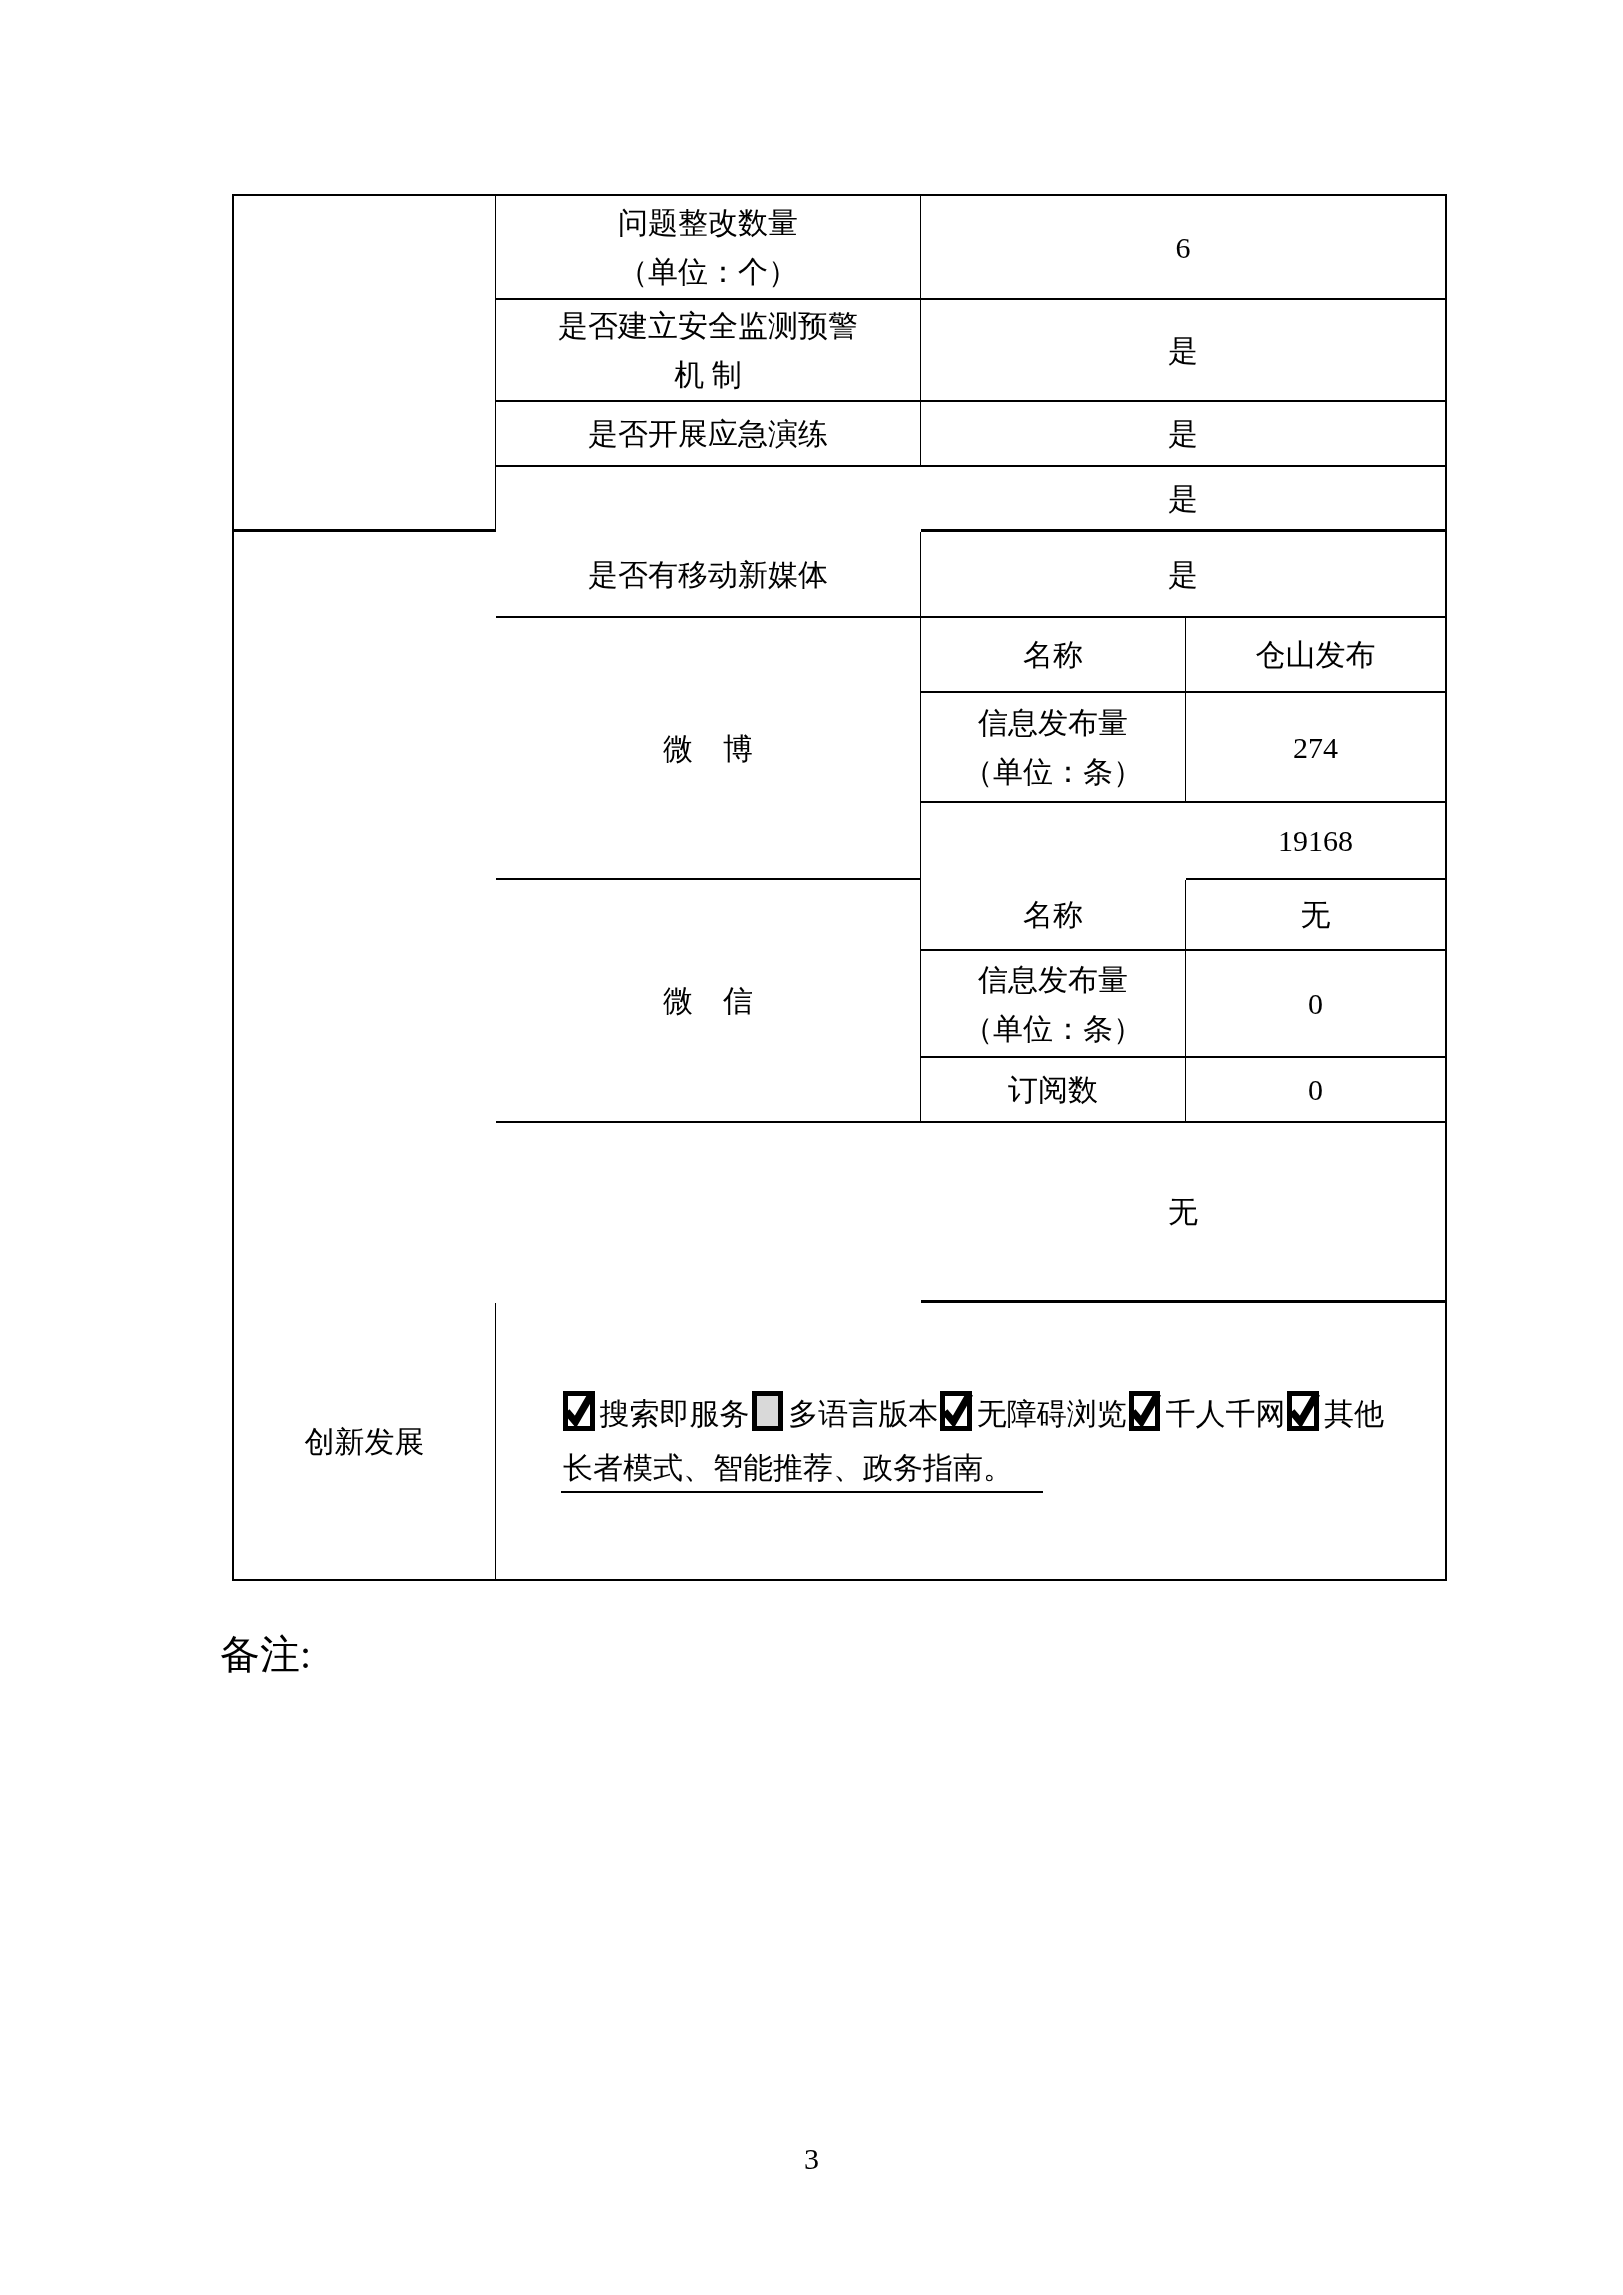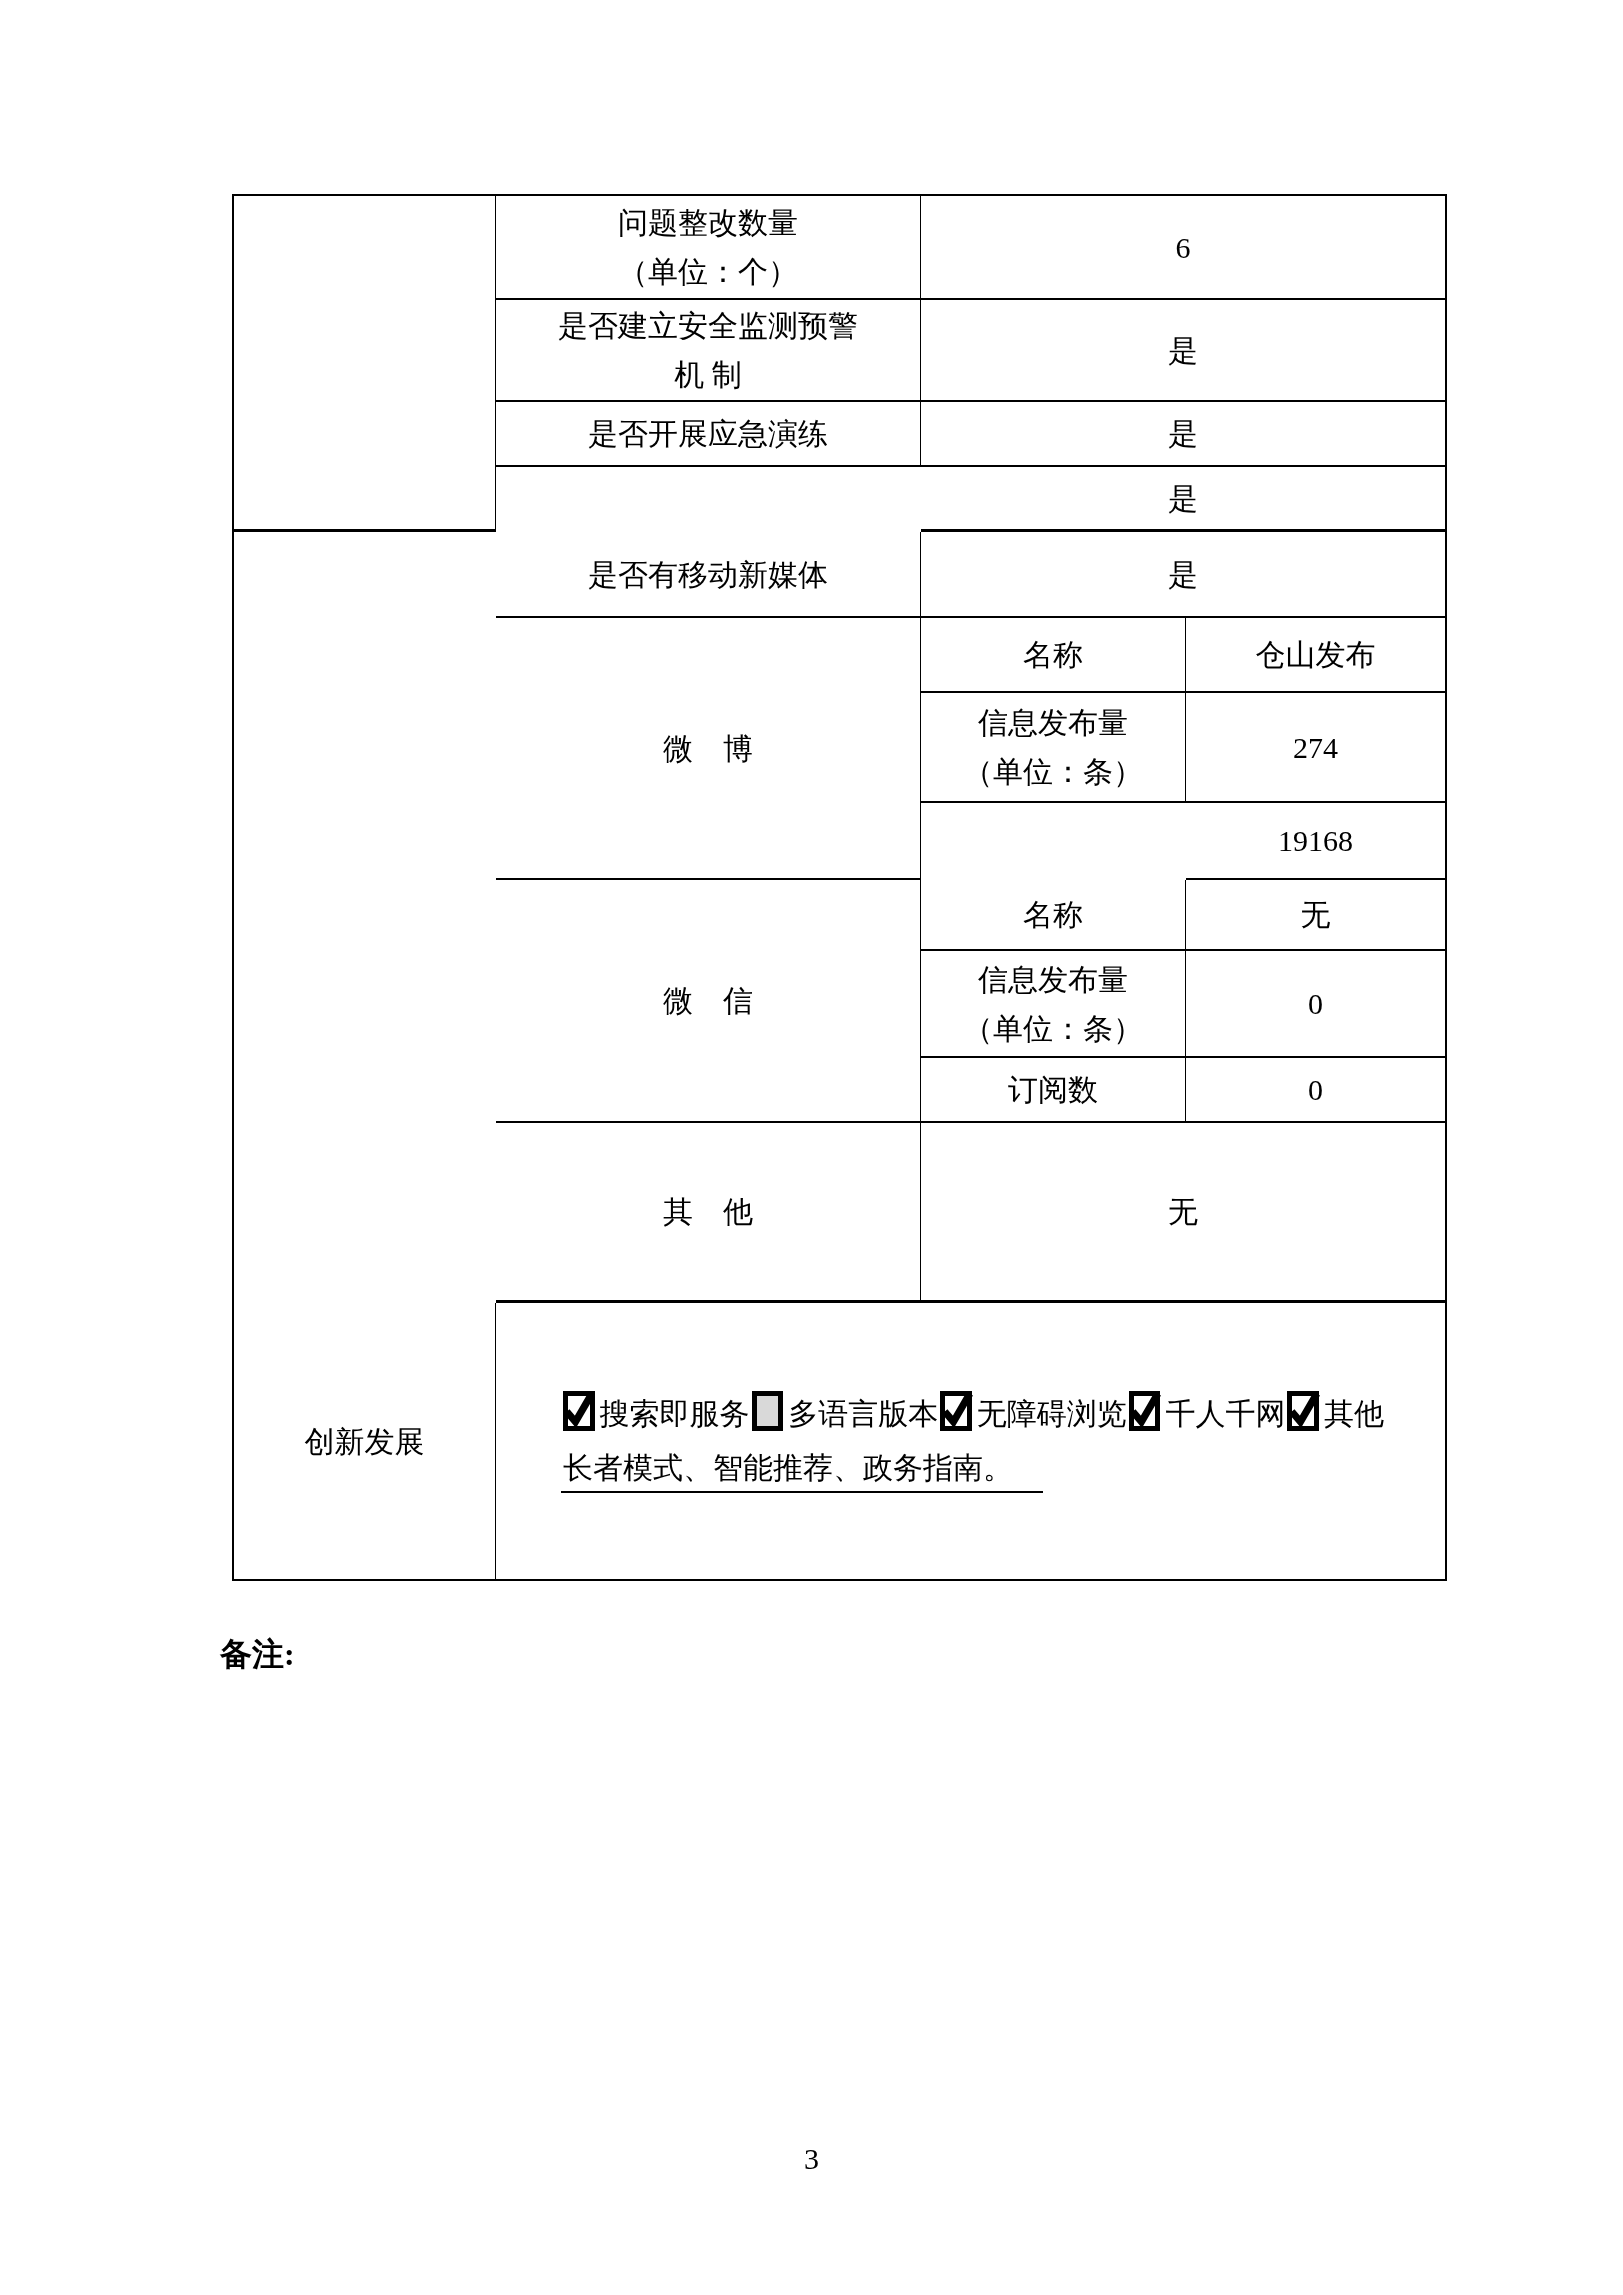--- a/index.html
+++ b/index.html
@@ -50,21 +50,21 @@
     vertical-align:-7.2px;
     margin:0 5.1px 0 2px;
   }
   .cb:not(.checked){background:#d9d9d9;}
   .cb .mark{position:absolute;left:-4.6px;top:-6.1px;width:31px;height:41px;display:none;overflow:visible;}
   .cb.checked .mark{display:block;}
   .cb-item{white-space:nowrap;}
   
   .notes{
     position:absolute;left:220px;top:1634px;
-    font-size:32px;font-weight:bold;line-height:41px;
+    font-size:40px;font-weight:normal;line-height:41px;
   }
   .pagenum{
     position:absolute;left:0;top:2142px;width:100%;
     text-align:center;font-size:30px;line-height:34px;
   }
 </style>
 </head>
 <body>
 
 <div class="tbl">
@@ -120,21 +120,20 @@
     <div>信息发布量</div>
     <div>（单位：条）</div>
   </div>
   <div class="c no-r" style="grid-column:4;grid-row:10;">0</div>
 
   <div class="c" style="grid-column:3;grid-row:11;">
     <div>订阅数</div>
   </div>
   <div class="c no-r" style="grid-column:4;grid-row:11;">0</div>
 
-  <div class="c sec-b" style="grid-column:2;grid-row:12;">其　他</div>
   <div class="c no-r sec-b" style="grid-column:3/5;grid-row:12;">无</div>
 
   <div class="c no-b" style="grid-column:1;grid-row:13;">创新发展</div>
   <div class="c no-r no-b innov" style="grid-column:2/5;grid-row:13;">
     <div>
       <span class="cb-item"><span class="cb checked"><svg class="mark" viewBox="0 0 60 80">
               <polyline points="7,42 24,62 56,7" fill="none" stroke="#000" stroke-width="14"></polyline>
             </svg></span><span>搜索即服务</span></span><span class="cb-item"><span class="cb"></span><span>多语言版本</span></span><span class="cb-item"><span class="cb checked"><svg class="mark" viewBox="0 0 60 80">
               <polyline points="7,42 24,62 56,7" fill="none" stroke="#000" stroke-width="14"></polyline>
             </svg></span><span>无障碍浏览</span></span><span class="cb-item"><span class="cb checked"><svg class="mark" viewBox="0 0 60 80">

